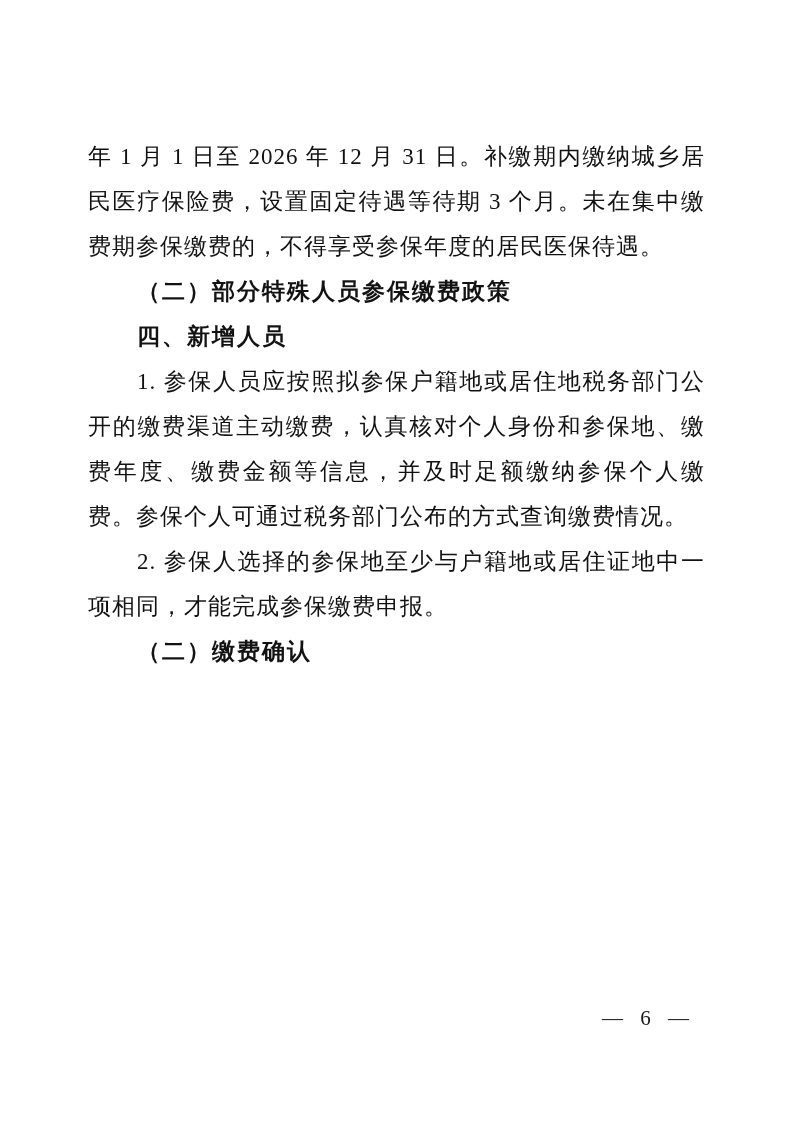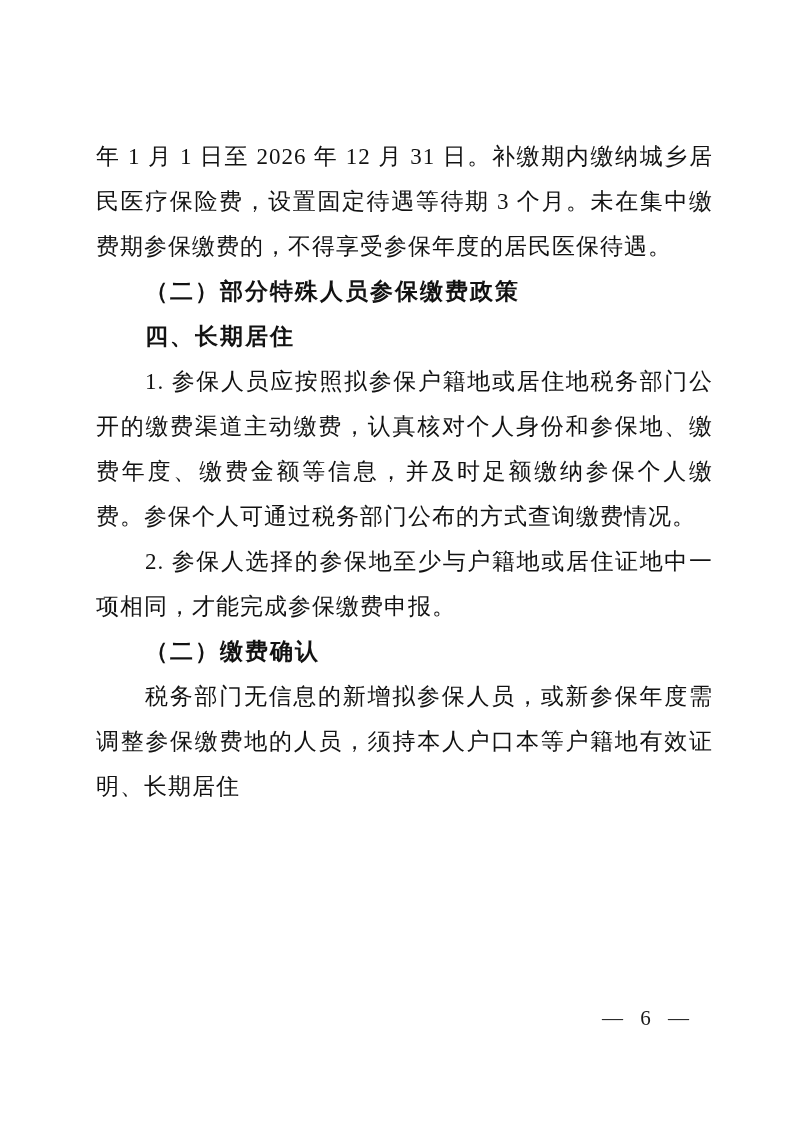--- a/index.html
+++ b/index.html
@@ -11,21 +11,21 @@
     position: relative;
     width: 793px;
     height: 1122px;
     background: #ffffff;
     overflow: hidden;
     font-family: "Liberation Serif", "DejaVu Serif", serif;
     color: #121212;
   }
   .content {
     position: absolute;
-    left: 96px;
+    left: 88px;
     top: 134px;
     width: 617px;
   }
   .para {
     margin: 0;
     font-size: 23px;
     line-height: 45px;
     text-align: justify;
     text-justify: inter-character;
     letter-spacing: 1px;
@@ -53,21 +53,20 @@
     white-space: nowrap;
   }
 </style>
 </head>
 <body>
 
 <div class="page">
   <div class="content">
     <p class="para">年 1 月 1 日至 2026 年 12 月 31 日。补缴期内缴纳城乡居民医疗保险费，设置固定待遇等待期 3 个月。未在集中缴费期参保缴费的，不得享受参保年度的居民医保待遇。</p>
     <p class="para indent h-kai">（二）部分特殊人员参保缴费政策</p>
-    <p class="para indent h-sans">四、长期居住</p>
+    <p class="para indent h-sans">四、新增人员</p>
     <p class="para indent">1. 参保人员应按照拟参保户籍地或居住地税务部门公开的缴费渠道主动缴费，认真核对个人身份和参保地、缴费年度、缴费金额等信息，并及时足额缴纳参保个人缴费。参保个人可通过税务部门公布的方式查询缴费情况。</p>
     <p class="para indent">2. 参保人选择的参保地至少与户籍地或居住证地中一项相同，才能完成参保缴费申报。</p>
     <p class="para indent h-kai">（二）缴费确认</p>
-    <p class="para indent">税务部门无信息的新增拟参保人员，或新参保年度需调整参保缴费地的人员，须持本人户口本等户籍地有效证明、长期居住</p>
   </div>
 
   <div class="page-footer">— 6 —</div>
 </div>
 
 </body></html>

